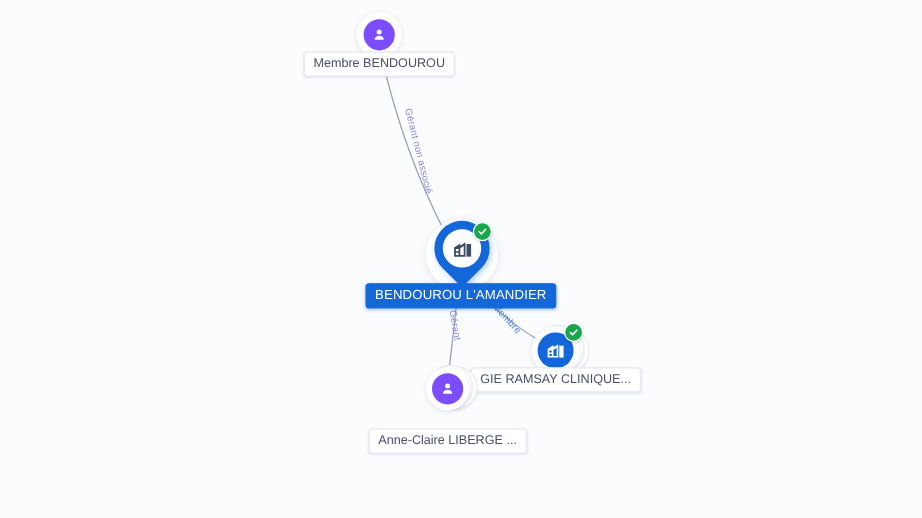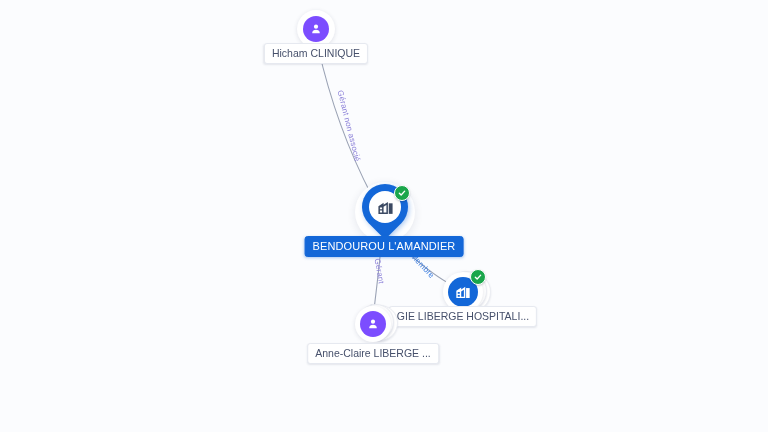--- a/index.html
+++ b/index.html
@@ -185,21 +185,21 @@
 
   <div class="node" style="left:316px; top:29px; width:40px; height:40px;">
     <div class="node-halo" style="width:38px; height:38px;"></div>
     <div class="disc disc-person">
       <svg width="14" height="14" viewBox="0 0 24 24" fill="#ffffff">
         <circle cx="12" cy="8" r="3.6"></circle>
         <path d="M12 13.2c-3.6 0-6.4 2.1-6.4 4.7v1.3h12.8v-1.3c0-2.6-2.8-4.7-6.4-4.7z"></path>
       </svg>
     </div>
   </div>
-  <div class="node-label" style="left:316px; top:43px;">Hicham CLINIQUE</div>
+  <div class="node-label" style="left:316px; top:43px;">Membre BENDOUROU</div>
 
   <div class="node" style="left:385px; top:212px; width:66px; height:66px;">
     <div class="node-halo" style="width:60px; height:60px; box-shadow:0 2px 8px rgba(30,40,80,0.10);"></div>
     <div class="pin-wrap">
       <div class="pin-body"></div>
       <div class="pin-hole">
         <svg width="17" height="17" viewBox="0 0 24 24" fill="#3c4a63">
           <path d="M2 21V10.2L9.3 5.4V8.1L15.4 4.2V21H2zM4.1 19h3.1v-2.6H4.1V19zm0-4.4h3.1V12H4.1v2.6zM9.3 19h4V8.6l-4 2.5V19z"></path>
           <rect x="16.6" y="6.1" width="5.4" height="14.9"></rect>
         </svg>
@@ -222,28 +222,28 @@
         <path d="M2 21V10.2L9.3 5.4V8.1L15.4 4.2V21H2zM4.1 19h3.1v-2.6H4.1V19zm0-4.4h3.1V12H4.1v2.6zM9.3 19h4V8.6l-4 2.5V19z"></path>
         <rect x="16.6" y="6.1" width="5.4" height="14.9"></rect>
       </svg>
     </div>
     <div class="check-badge" style="left:35px; top:3px;">
       <svg width="8" height="8" viewBox="0 0 24 24" fill="none" stroke="#ffffff" stroke-width="4" stroke-linecap="round" stroke-linejoin="round">
         <polyline points="4,12.5 9.5,18 20,6.5"></polyline>
       </svg>
     </div>
   </div>
-  <div class="node-label" style="left:463px; top:306px;">GIE LIBERGE HOSPITALI...</div>
+  <div class="node-label" style="left:463px; top:306px;">GIE RAMSAY CLINIQUE...</div>
 
   <div class="node" style="left:373px; top:324px; width:52px; height:48px;">
     <div class="node-stack" style="left:15px; top:5px; width:34px; height:34px;"></div>
     <div class="node-stack" style="left:11px; top:4px; width:34px; height:34px;"></div>
     <div class="node-halo" style="width:36px; height:36px;"></div>
     <div class="disc disc-person">
       <svg width="14" height="14" viewBox="0 0 24 24" fill="#ffffff">
         <circle cx="12" cy="8" r="3.6"></circle>
         <path d="M12 13.2c-3.6 0-6.4 2.1-6.4 4.7v1.3h12.8v-1.3c0-2.6-2.8-4.7-6.4-4.7z"></path>
       </svg>
     </div>
   </div>
-  <div class="node-label" style="left:373px; top:343px;">Anne-Claire LIBERGE ...</div>
+  <div class="node-label" style="left:373px; top:357px;">Anne-Claire LIBERGE ...</div>
 
 </div>
 
 </body></html>

